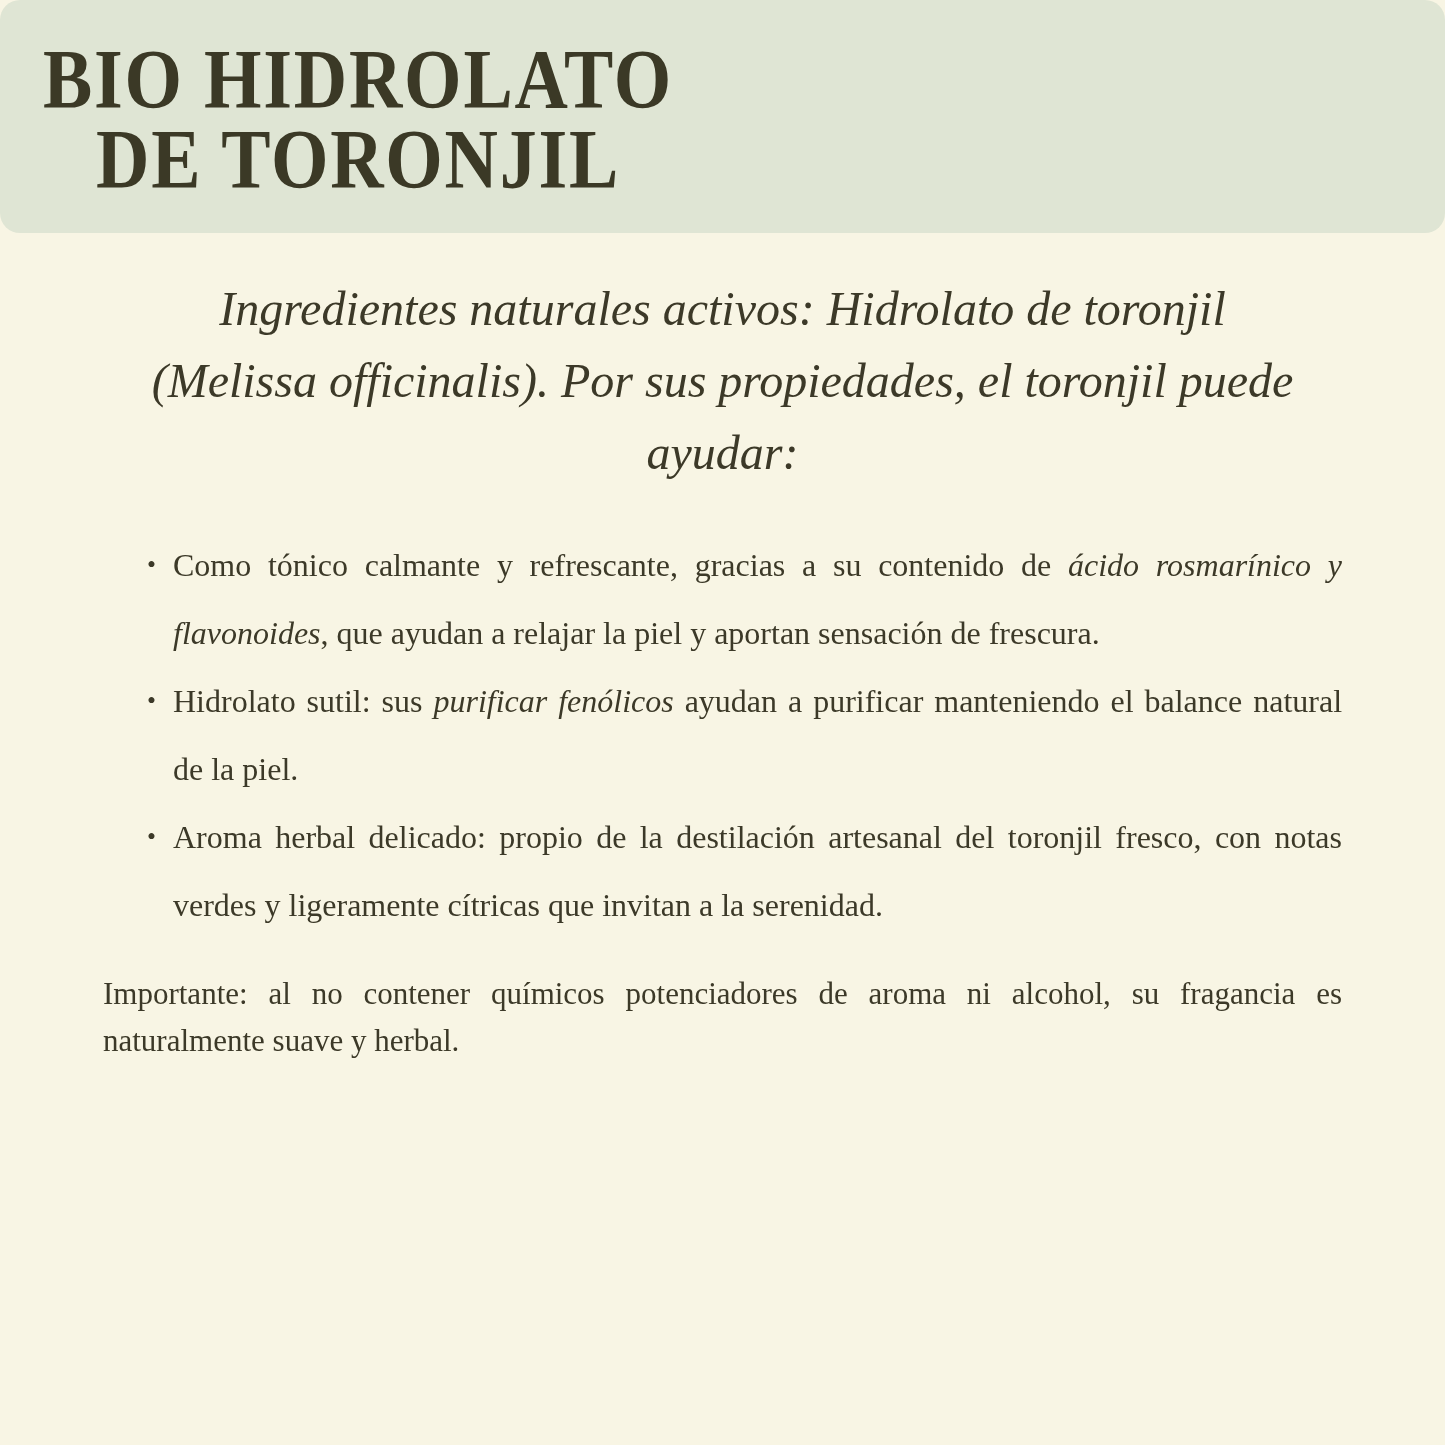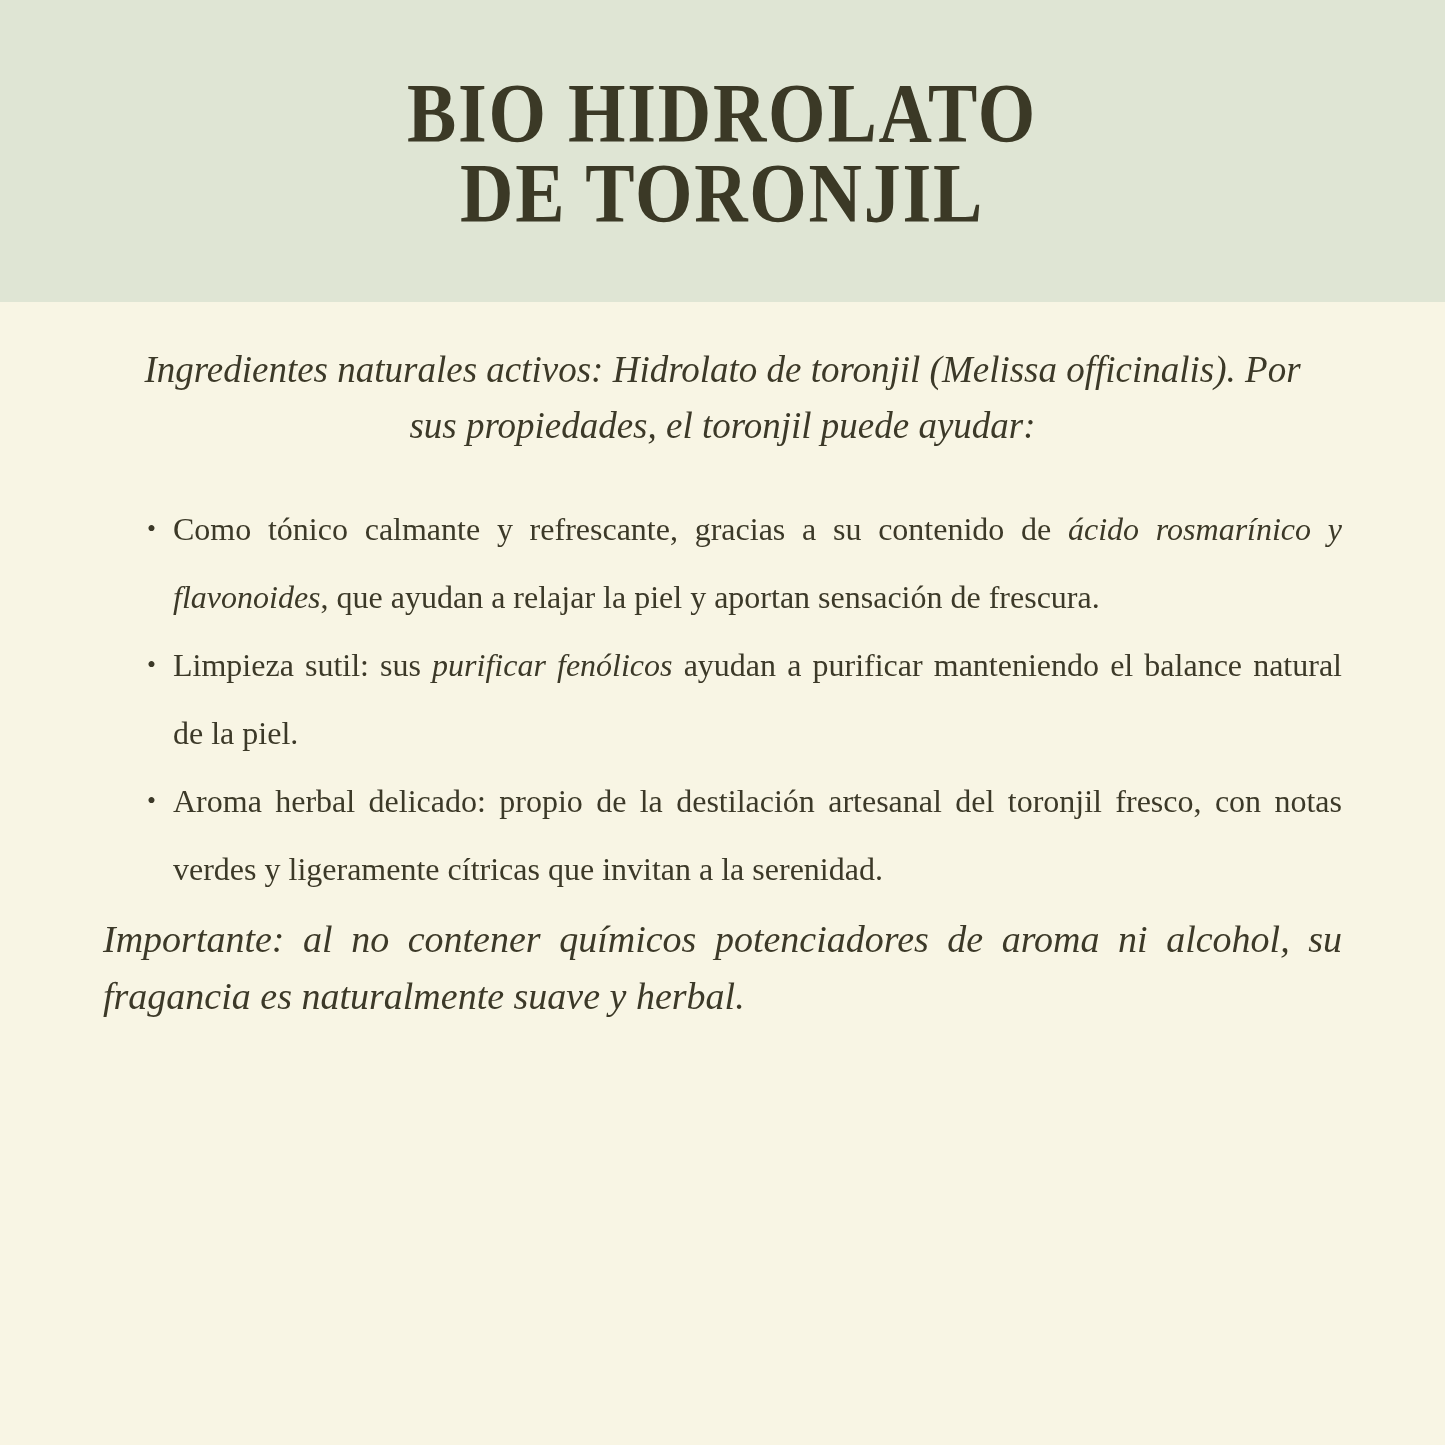--- a/index.html
+++ b/index.html
@@ -8,43 +8,43 @@
     position: relative;
     width: 1445px;
     height: 1445px;
     background: #f8f5e4;
     overflow: hidden;
     font-family: "Liberation Serif", "DejaVu Serif", serif;
     color: #3c3928;
   }
   .header-band {
     width: 100%;
-    height: 302px;
+    height: 233px;
     background: #dfe5d4;
     display: flex;
     align-items: center;
-    justify-content: center;
+    border-radius: 20px;
   }
   .page-title {
     font-size: 84px;
     font-weight: 700;
     letter-spacing: 2px;
     line-height: 0.95;
     text-align: center;
     color: #3b3926;
     transform: scaleX(0.88);
     transform-origin: 50% 50%;
     padding-top: 6px;
   }
   .main { padding: 0 103px; }
   .intro {
     margin: 40px auto 0 auto;
     max-width: 1180px;
     font-style: italic;
-    font-size: 37px;
+    font-size: 48px;
     line-height: 1.5;
     text-align: center;
   }
   .bullet-list {
     list-style: none;
     margin-top: 42px;
     font-size: 32px;
     line-height: 68px;
     text-align: justify;
   }
@@ -55,43 +55,42 @@
   .bullet-list li::before {
     content: "\2022";
     position: absolute;
     left: 44px;
     top: 0;
     font-size: 0.8em;
     line-height: 68px;
   }
   .bullet-list em { font-style: italic; }
   .footer-note {
-    margin-top: 8px;
-    font-style: italic;
-    font-size: 38px;
+    margin-top: 32px;
+    font-size: 31px;
     line-height: 1.5;
     text-align: justify;
   }
 </style>
 </head>
 <body>
 
 <div class="page">
 
   <div class="header-band">
     <h1 class="page-title"><span>BIO HIDROLATO</span><br><span>DE TORONJIL</span></h1>
   </div>
 
   <div class="main">
 
     <p class="intro">Ingredientes naturales activos: Hidrolato de toronjil (Melissa officinalis). Por sus propiedades, el toronjil puede ayudar:</p>
 
     <ul class="bullet-list">
       <li><span>Como tónico calmante y refrescante, gracias a su contenido de </span><em>ácido rosmarínico y flavonoides</em><span>, que ayudan a relajar la piel y aportan sensación de frescura.</span></li>
-      <li><span>Limpieza sutil: sus </span><em>purificar fenólicos</em><span> ayudan a purificar manteniendo el balance natural de la piel.</span></li>
+      <li><span>Hidrolato sutil: sus </span><em>purificar fenólicos</em><span> ayudan a purificar manteniendo el balance natural de la piel.</span></li>
       <li><span>Aroma herbal delicado: propio de la destilación artesanal del toronjil fresco, con notas verdes y ligeramente cítricas que invitan a la serenidad.</span></li>
     </ul>
 
     <p class="footer-note">Importante: al no contener químicos potenciadores de aroma ni alcohol, su fragancia es naturalmente suave y herbal.</p>
 
   </div>
 
 </div>
 
 </body></html>

